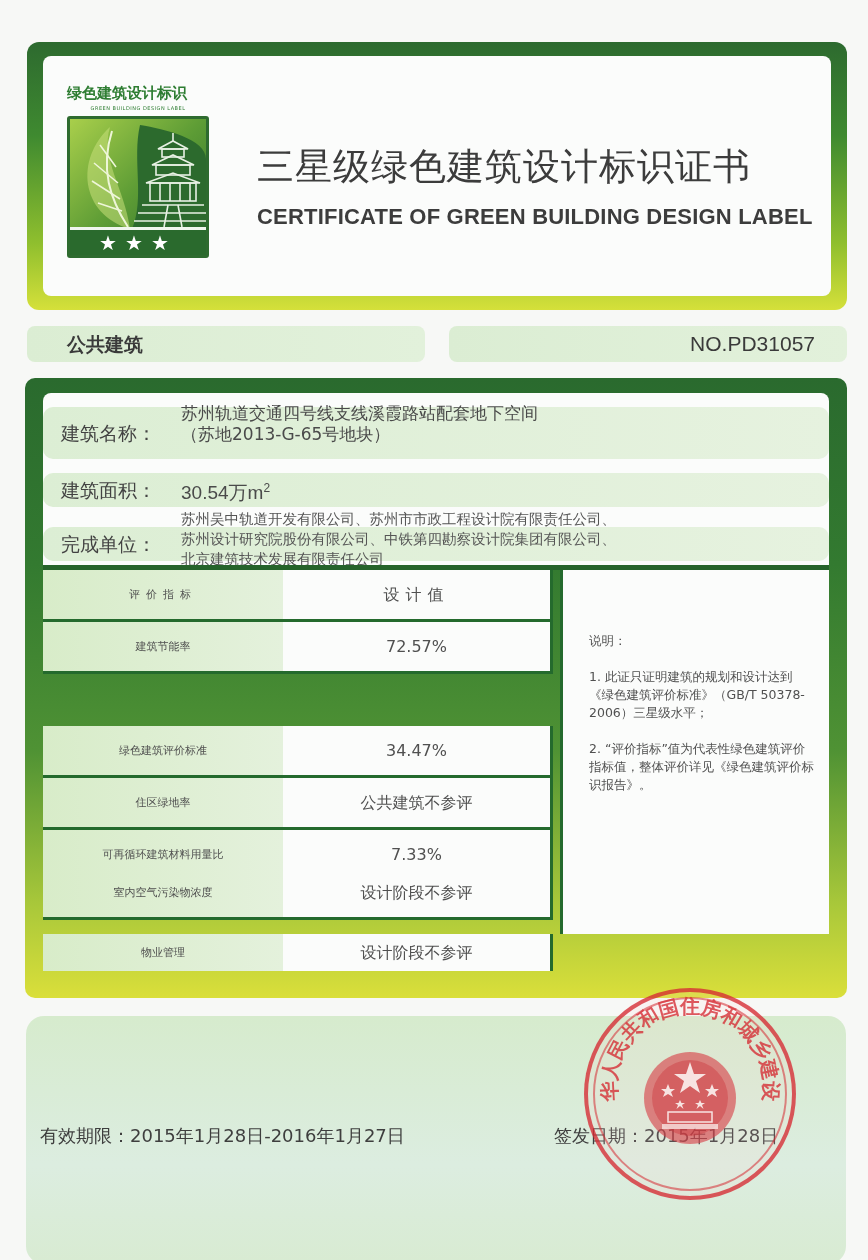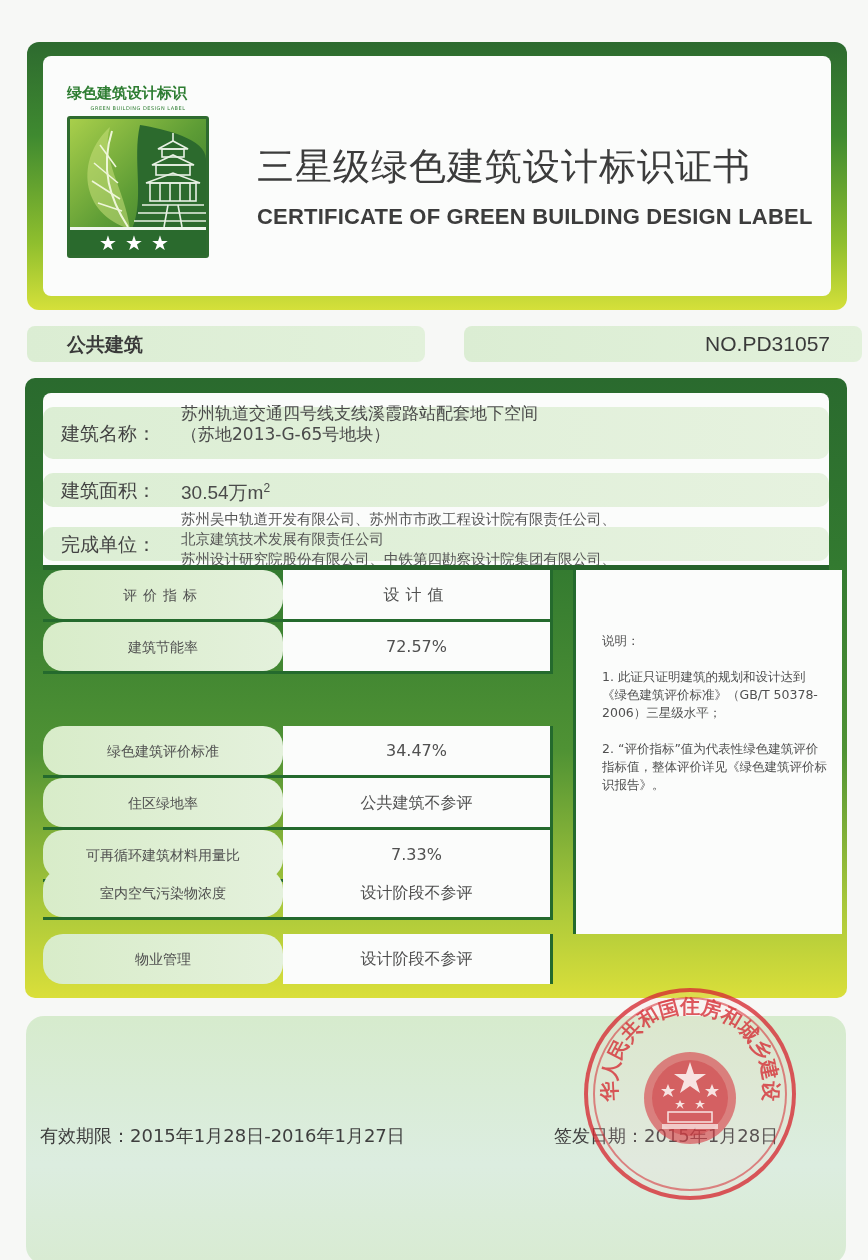--- a/index.html
+++ b/index.html
@@ -50,21 +50,21 @@
     }
 
     
     .pill {
       position: absolute; top: 326px; height: 36px; border-radius: 8px;
       background: linear-gradient(90deg, #dbedd3 0%, #e2f1db 100%);
       font-size: 19px; color: #3a3a3a; line-height: 36px;
     }
     .pill.category { left: 27px; width: 398px; padding-left: 40px; font-weight: bold; }
     .pill.number {
-      left: 464px; width: 398px; text-align: right; padding-right: 32px;
+      left: 449px; width: 398px; text-align: right; padding-right: 32px;
       font-family: "Liberation Sans", sans-serif; font-size: 21px;
     }
 
     
     .main-frame {
       position: absolute; left: 25px; top: 378px; width: 822px; height: 620px;
       border-radius: 10px;
       background: linear-gradient(180deg, #2a6a2e 0%, #337a30 30%, #4f9234 60%, #a9c83a 85%, #dadf3a 100%);
       padding: 15px 18px 15px 18px;
     }
@@ -102,33 +102,33 @@
       position: absolute; left: 0; top: 177px; width: 510px; height: 412px;
     }
     .trow {
       position: absolute; left: 0; width: 510px; display: flex;
       border-bottom: 3px solid #246a2d;
     }
     .trow:last-child { border-bottom: none; }
     .tcell-k {
       width: 240px; height: 100%; display: flex; align-items: center; justify-content: center;
       background: linear-gradient(90deg, #d8ecc9 0%, #e4f1dc 100%);
-      font-size: 14px; color: #505050; text-align: right; line-height: 20px; border-radius: 20px;
+      font-size: 11px; color: #505050; text-align: right; line-height: 20px;
     }
     .tcell-v {
       flex: 1; height: 100%; display: flex; align-items: center; justify-content: center;
       background: #fbfcfb; font-size: 16px; color: #505050; text-align: center; line-height: 20px;
       border-right: 3px solid #246a2d;
     }
     .header-row .tcell-k, .header-row .tcell-v { letter-spacing: 6px; }
 
     .notes {
       position: absolute; left: 517px; top: 177px; width: 269px; height: 364px;
       background: #fbfcfb; border-left: 3px solid #246a2d;
-      padding: 62px 14px 0 26px; font-size: 12.5px; line-height: 18px; color: #505050; margin-left: 13px;
+      padding: 62px 14px 0 26px; font-size: 12.5px; line-height: 18px; color: #505050;
     }
     .notes p { margin-bottom: 18px; }
 
     
     .footer {
       position: absolute; left: 26px; top: 1016px; width: 820px; height: 248px;
       border-radius: 18px; background: linear-gradient(180deg, #d6ebcd 0%, #dcede0 60%, #d8ebd2 100%);
     }
     .validity {
       position: absolute; left: 14px; top: 108px; font-size: 18px; color: #3e3e3e; white-space: nowrap;
@@ -200,22 +200,22 @@
         </div>
       </div>
       <div class="info-row row-area" style="top:0;margin-top:14px;">
         <span class="info-label">建筑面积：</span>
         <span class="info-value"><span>30.54万m</span><sup>2</sup></span>
       </div>
       <div class="info-row row-units" style="top:0;margin-top:20px;">
         <span class="info-label">完成单位：</span>
         <div class="info-value">
           <div>苏州吴中轨道开发有限公司、苏州市市政工程设计院有限责任公司、</div>
+          <div>苏州设计研究院股份有限公司、中铁第四勘察设计院集团有限公司、</div>
           <div>北京建筑技术发展有限责任公司</div>
-          <div>苏州设计研究院股份有限公司、中铁第四勘察设计院集团有限公司、</div>
         </div>
       </div>
     </div>
 
     <div class="divider-bar"></div>
 
     <div class="table">
       <div class="trow header-row" style="top:0;height:52px;">
         <div class="tcell-k">评价指标</div>
         <div class="tcell-v">设计值</div>
@@ -233,21 +233,21 @@
         <div class="tcell-v">公共建筑不参评</div>
       </div>
       <div class="trow" style="top:260px;height:52px;">
         <div class="tcell-k">可再循环建筑材料用量比</div>
         <div class="tcell-v">7.33%</div>
       </div>
       <div class="trow" style="top:299px;height:51px;">
         <div class="tcell-k">室内空气污染物浓度</div>
         <div class="tcell-v">设计阶段不参评</div>
       </div>
-      <div class="trow" style="top:364px;height:50px;border-bottom:none;">
+      <div class="trow" style="top:364px;height:37px;border-bottom:none;">
         <div class="tcell-k">物业管理</div>
         <div class="tcell-v">设计阶段不参评</div>
       </div>
     </div>
 
     <div class="notes">
       <p>说明：</p>
       <p>1. 此证只证明建筑的规划和设计达到《绿色建筑评价标准》（GB/T 50378-2006）三星级水平；</p>
       <p>2. “评价指标”值为代表性绿色建筑评价指标值，整体评价详见《绿色建筑评价标识报告》。</p>
     </div>

